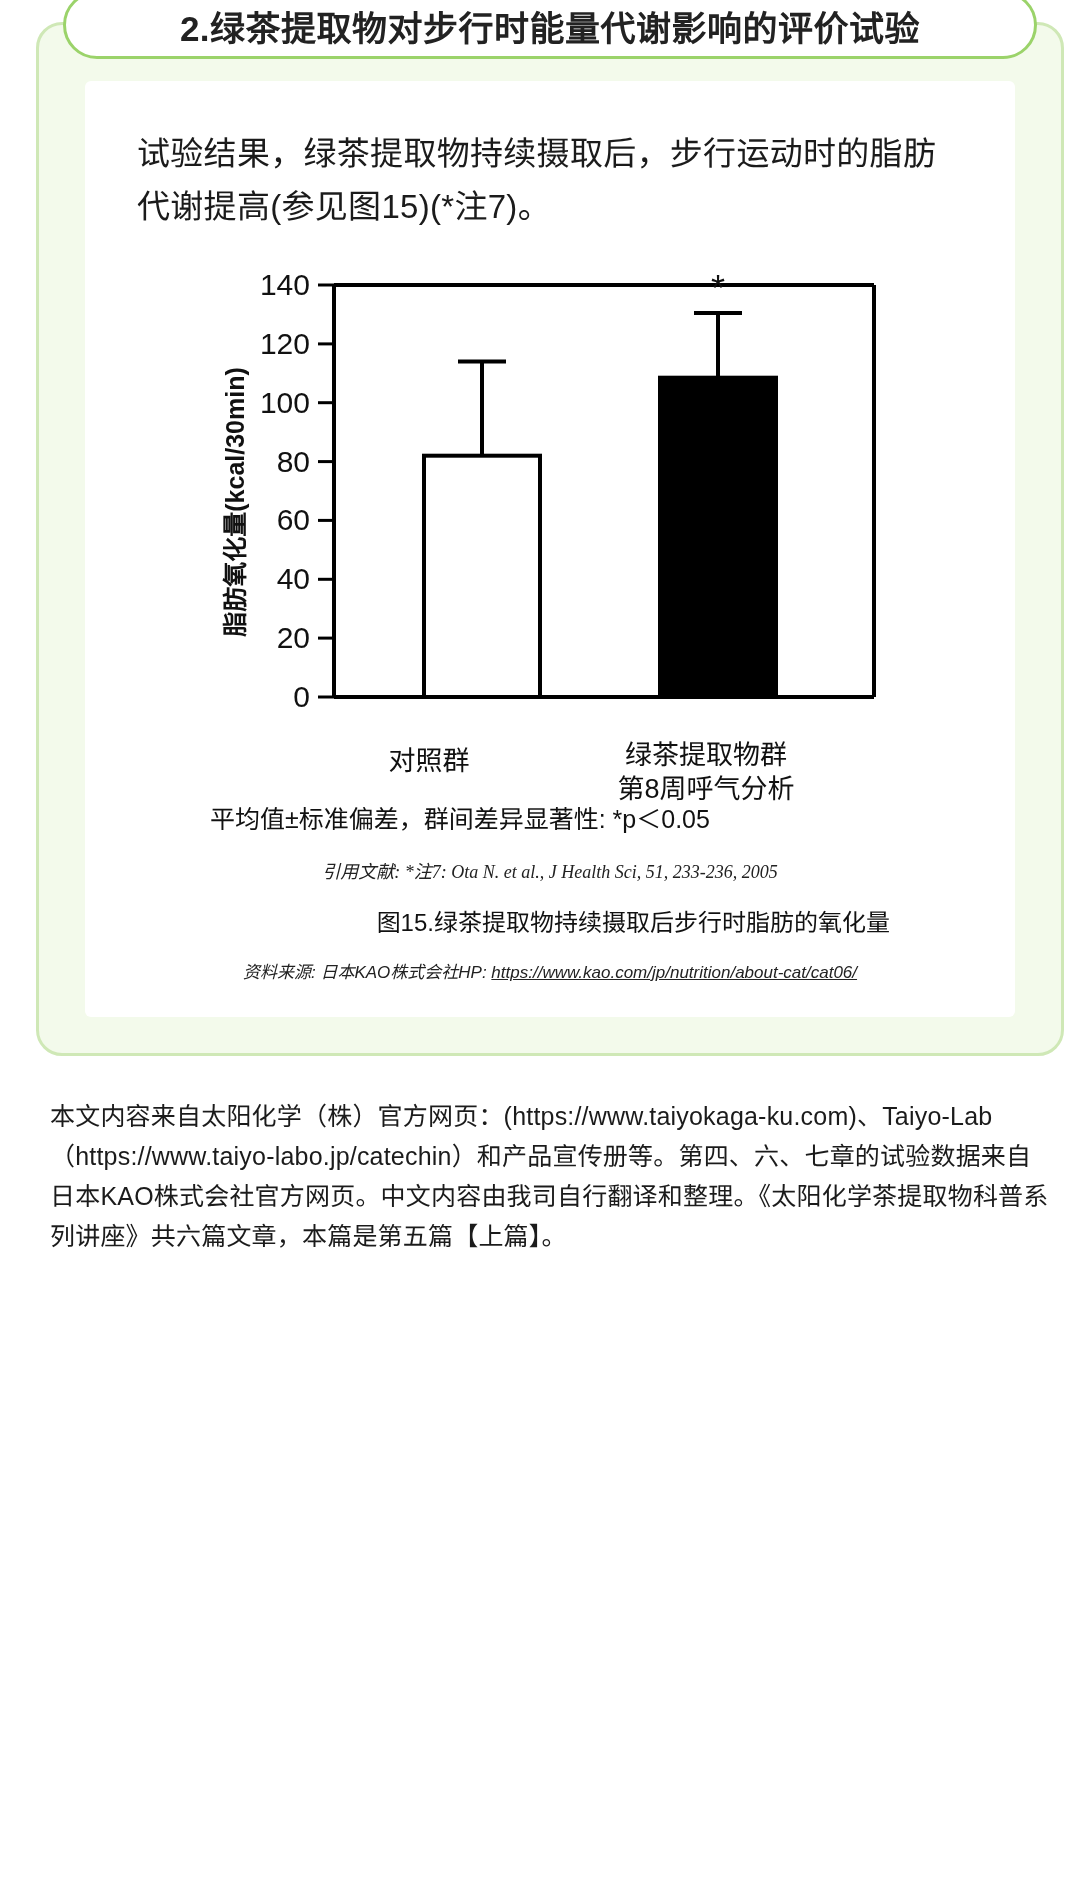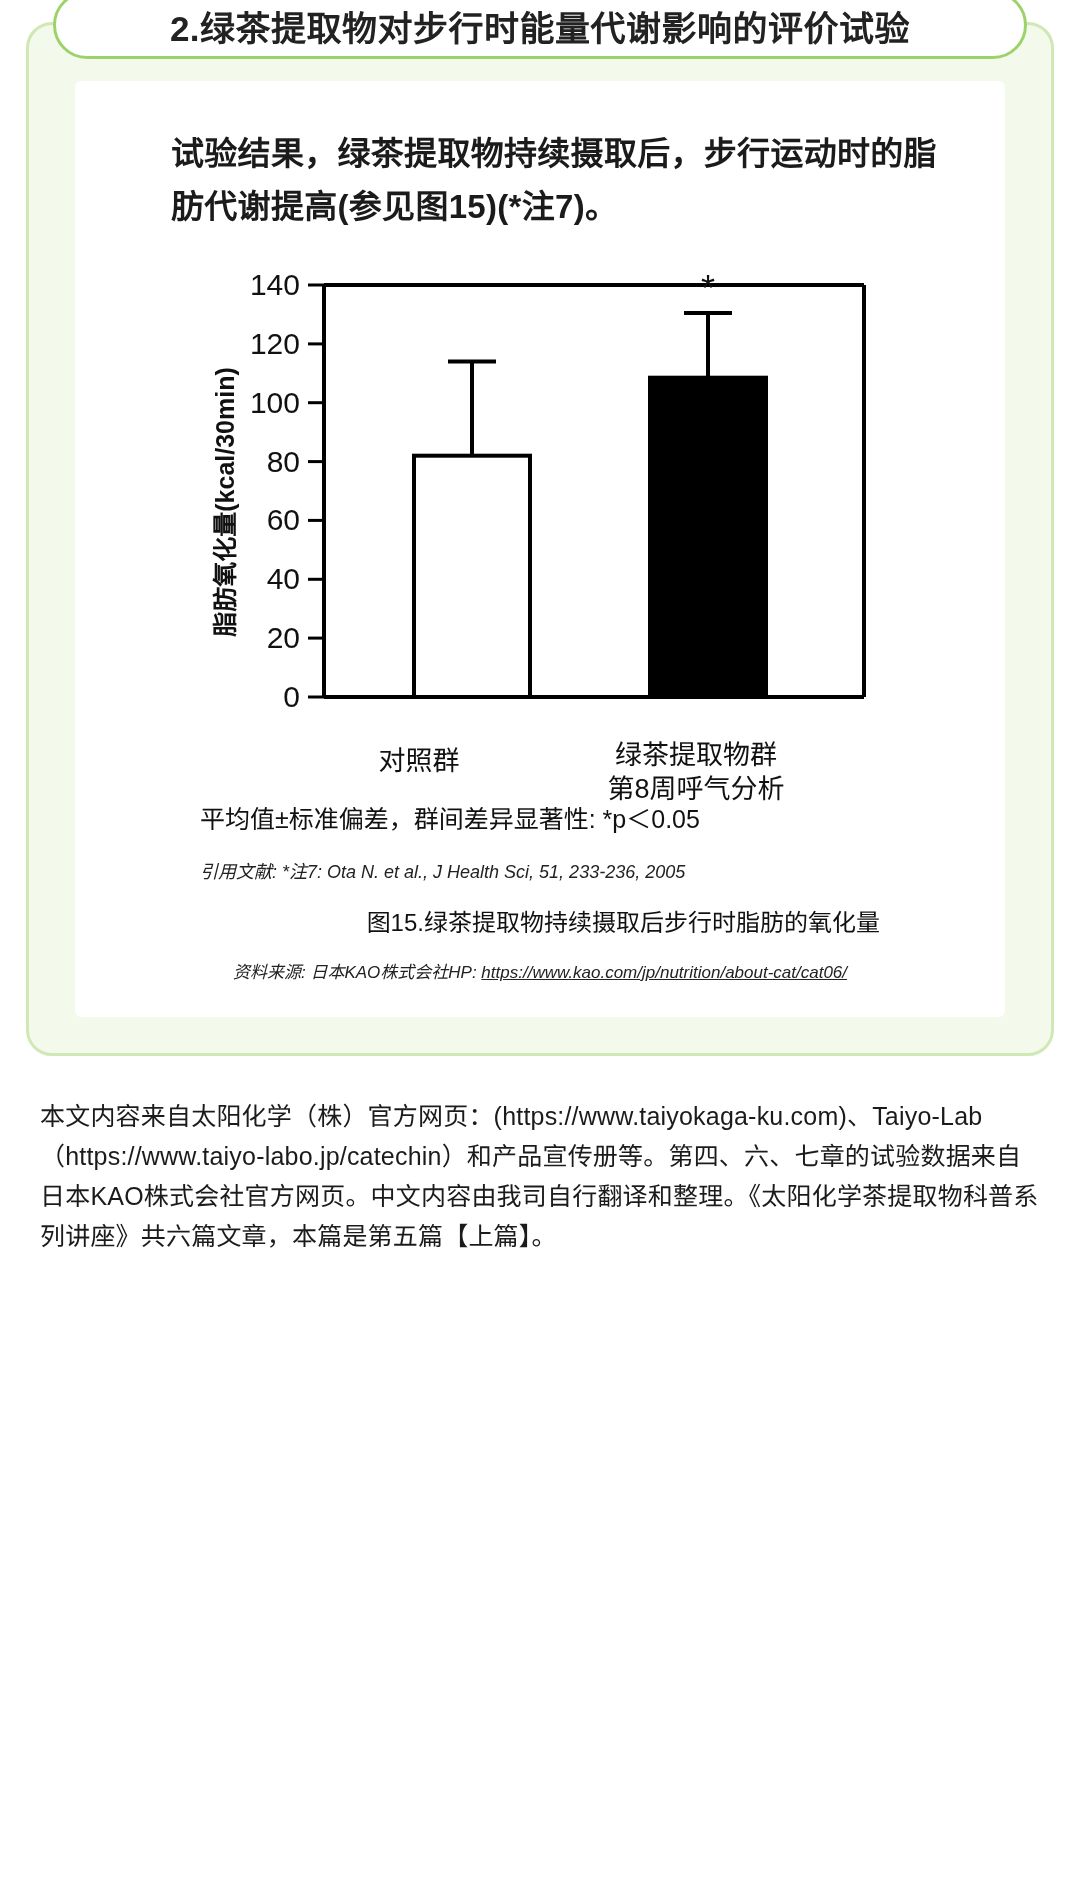--- a/index.html
+++ b/index.html
@@ -12,21 +12,21 @@
     background: #ffffff;
     font-family: "Liberation Sans", "DejaVu Sans", sans-serif;
     -webkit-font-smoothing: antialiased;
   }
 
   .page {
     position: relative;
     width: 916px;
     height: 1899px;
     box-sizing: border-box;
-    padding: 22px 26px 0 26px;
+    padding: 22px 26px 0 36px;
     background: #ffffff;
   }
 
   
   .panel {
     position: relative;
     width: 1028px;
     margin: 0 auto;
     border: 3px solid #cfe8b6;
     border-radius: 26px;
@@ -68,23 +68,22 @@
     padding: 36px 52px 34px 52px;
   }
 
   .body-text {
     font-size: 33px;
     line-height: 1.62;
     color: #1b1b1b;
     letter-spacing: 0.3px;
   }
   .body-text.bold {
-    font-weight: bold;
+    font-weight: normal;
     margin-top: 10px;
-    margin-left: 44px;
   }
 
   
   .chart-wrap {
     margin-top: 26px;
     display: flex;
     justify-content: center;
   }
   .chart-block {
     position: relative;
@@ -135,25 +134,26 @@
   .x-label.control { left: 58px; width: 230px; top: 8px; }
   .x-label.green   { left: 300px; width: 300px; top: 2px; }
 
   .note-line {
     text-align: left;
     font-size: 25px;
     color: #111;
     margin-top: -16px;
   }
   .ref-line {
-    text-align: left;
+    text-align: center;
     font-size: 18px;
     color: #222;
     font-style: italic;
     margin-top: 22px;
+    font-family: Liberation Serif, serif;
   }
   .fig-caption {
     text-align: right;
     font-size: 24px;
     color: #111;
     margin-top: 20px;
   }
   .source-line {
     text-align: center;
     font-size: 17px;

